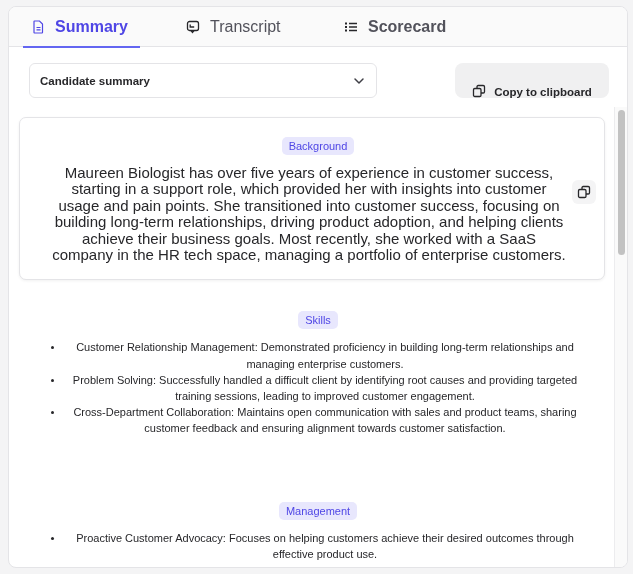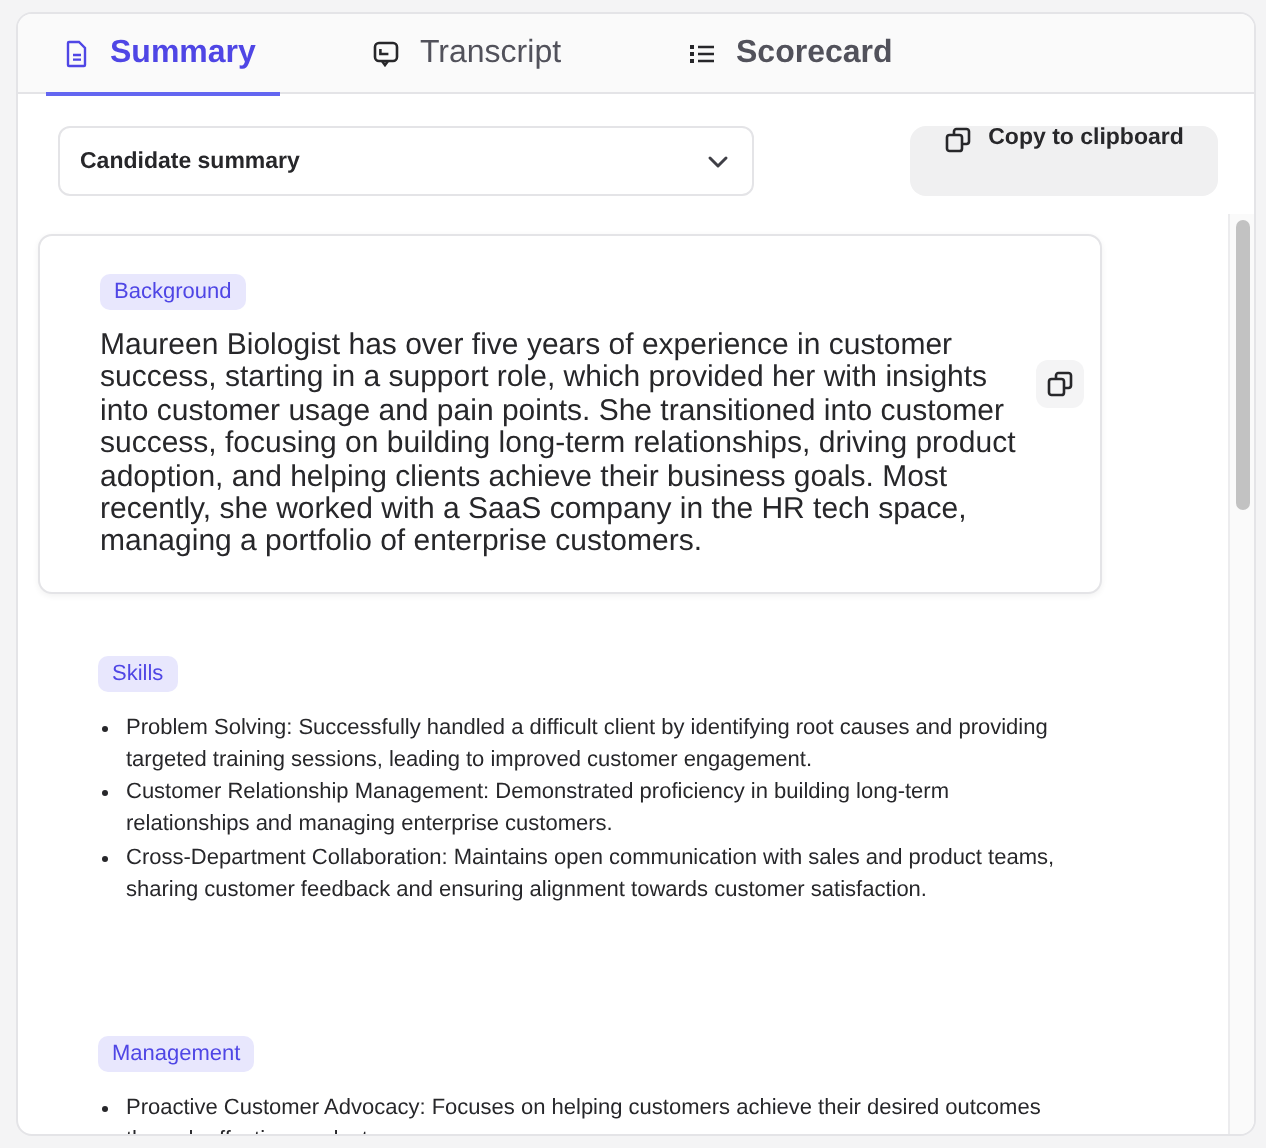--- a/index.html
+++ b/index.html
@@ -26,30 +26,30 @@
   .controls { position: absolute; left: 20px; top: 56px; right: 18px; height: 36px; }
   .select {
     position: absolute; left: 0; top: 0; width: 348px; height: 35px;
     border: 1px solid #e4e4e7; border-radius: 6px; background: #fff;
     display: flex; align-items: center; padding: 0 10px; font-size: 11.5px; font-weight: bold; color: #27272a; cursor: pointer;
   }
   .select .chev { position: absolute; right: 10px; top: 10px; width: 14px; height: 14px; }
   .copy-btn {
     position: absolute; left: 426px; top: 0; width: 154px; height: 35px;
     background: #f0f0f1; border-radius: 8px; border: none;
-    display: flex; align-items: flex-start; justify-content: center; font-size: 11.5px; font-weight: bold; color: #27272a; cursor: pointer;
+    display: flex; align-items: flex-end; justify-content: center; font-size: 11.5px; font-weight: bold; color: #27272a; cursor: pointer;
     font-family: "Liberation Sans", sans-serif;
   }
   .copy-btn .ic { width: 14px; height: 14px; margin-right: 8px; }
 
   .scroll-area { position: absolute; left: 0; top: 104px; right: 12px; bottom: 0; overflow: hidden; }
   .scrollbar-track { position: absolute; right: 0; top: 100px; width: 13px; bottom: 0; border-left: 1px solid #ececee; background: #fafafa; }
   .scrollbar-thumb { position: absolute; left: 3px; top: 3px; width: 7px; height: 145px; background: #c2c2c2; border-radius: 4px; }
 
-  .card { position: relative; margin: 0 0 0 10px; width: 532px; padding: 18px 18px 16px 30px; }
+  .card { position: relative; margin: 0 0 0 10px; width: 586px; padding: 18px 18px 16px 30px; text-align: center; }
   .card.highlight { background: #fff; border: 1px solid #e4e4e7; border-radius: 7px; box-shadow: 0 1px 3px rgba(0,0,0,0.06); margin-top: 6px; }
   .pill {
     display: inline-block; background: #e8e7fd; color: #4f46e5; font-size: 11px;
     padding: 3px 7px; border-radius: 5px; margin-bottom: 10px;
   }
   .para { font-size: 15px; line-height: 16.4px; color: #27272a; padding-right: 18px; }
   .card-copy { position: absolute; right: 8px; top: 62px; width: 24px; height: 24px; border-radius: 6px; background: #f4f4f5; display: flex; align-items: center; justify-content: center; cursor: pointer; }
   ul.bullets { list-style: none; font-size: 11px; line-height: 16.2px; color: #27272a; }
   ul.bullets li { position: relative; padding-left: 14px; }
   ul.bullets li::before { content: ""; position: absolute; left: 2px; top: 7px; width: 3px; height: 3px; background: #27272a; border-radius: 50%; }
@@ -121,22 +121,22 @@
         <svg width="14" height="14" viewBox="0 0 14 14">
             <rect x="1.5" y="4.5" width="7.5" height="8" rx="1.3" fill="none" stroke="#27272a" stroke-width="1.3"></rect>
             <path d="M5 4.5V2.8c0-.7.5-1.3 1.2-1.3h5c.7 0 1.3.6 1.3 1.3v5c0 .7-.6 1.2-1.3 1.2H9" fill="none" stroke="#27272a" stroke-width="1.3"></path>
           </svg>
       </div>
     </div>
 
     <div class="card section-skills">
       <span class="pill">Skills</span>
       <ul class="bullets">
+        <li>Customer Relationship Management: Demonstrated proficiency in building long-term relationships and managing enterprise customers.</li>
         <li>Problem Solving: Successfully handled a difficult client by identifying root causes and providing targeted training sessions, leading to improved customer engagement.</li>
-        <li>Customer Relationship Management: Demonstrated proficiency in building long-term relationships and managing enterprise customers.</li>
         <li>Cross-Department Collaboration: Maintains open communication with sales and product teams, sharing customer feedback and ensuring alignment towards customer satisfaction.</li>
       </ul>
     </div>
 
     <div class="card section-strengths">
       <span class="pill">Management</span>
       <ul class="bullets">
         <li>Proactive Customer Advocacy: Focuses on helping customers achieve their desired outcomes through effective product use.</li>
       </ul>
     </div>

